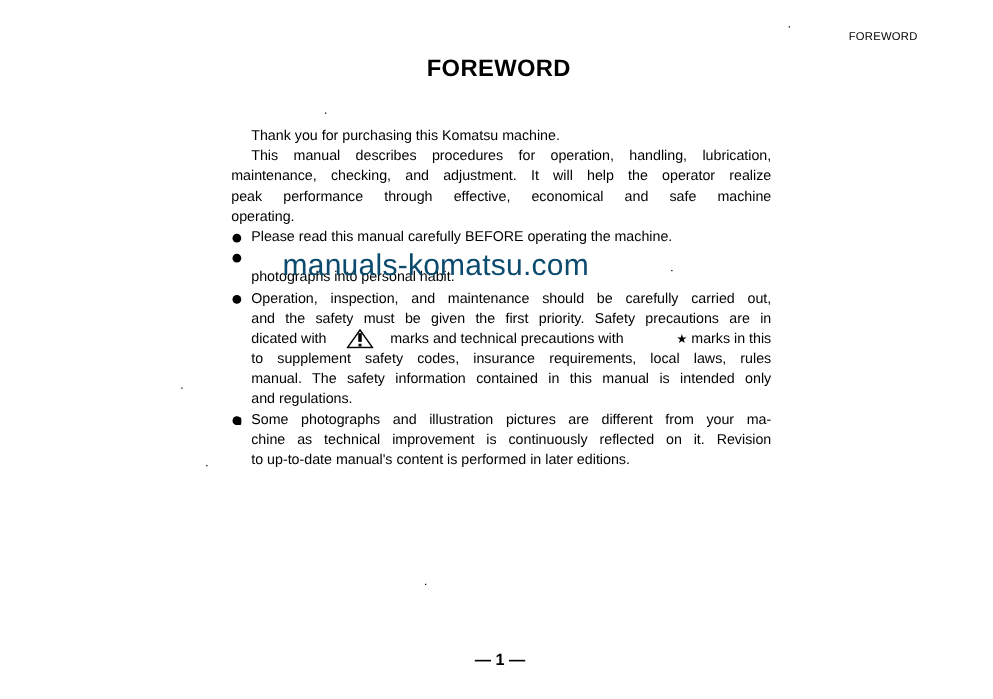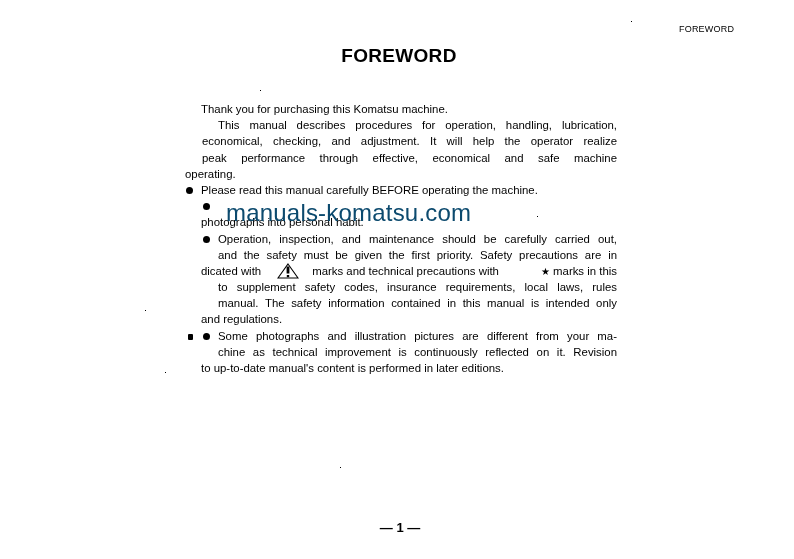--- a/index.html
+++ b/index.html
@@ -1,21 +1,21 @@
 <!DOCTYPE html>
 <html><head>
   <meta charset="utf-8">
   <style>
     html, body { margin: 0; padding: 0; background: #ffffff; }
     body { width: 794px; height: 559px; position: relative; overflow: hidden; color: #000; font-family: "Liberation Sans", "DejaVu Sans", sans-serif; }
     .running-head { position: absolute; left: 679px; top: 24px; font-size: 9px; letter-spacing: 0.2px; }
     .title { position: absolute; left: 0; width: 798px; top: 45px; text-align: center; font-size: 19px; font-weight: bold; letter-spacing: 0.3px; }
     .body { position: absolute; left: 185px; top: 101px; width: 432px; font-size: 11.4px; line-height: 16.2px; }
     .line { display: block; white-space: nowrap; height: 16.2px; }
-    .justify { text-align: justify; text-align-last: justify; white-space: normal; margin-left: 17px; }
+    .justify { text-align: justify; text-align-last: justify; white-space: normal; }
     .indent { padding-left: 16px; }
     .bullet-line { position: relative; padding-left: 16px; }
     .bullet { position: absolute; left: 1px; top: 5px; width: 7px; height: 7px; border-radius: 50%; background: #000; }
     .warn-icon { display: inline-block; width: 22px; height: 16px; vertical-align: -3px; margin: 0 3px 0 6px; }
     .star { font-size: 10px; }
     .watermark { position: absolute; left: 226px; top: 199px; font-size: 24px; color: #0c4a6e; letter-spacing: 0.2px; pointer-events: none; }
     .page-number { position: absolute; left: 0; width: 800px; top: 520px; text-align: center; font-size: 13px; font-weight: bold; }
     .speck { position: absolute; width: 1px; height: 1px; background: #000; }
     .speck.big { width: 5px; height: 6px; border-radius: 1px; }
   </style>
@@ -23,21 +23,21 @@
 <body>
 
 <div>
   <div class="running-head">FOREWORD</div>
 
   <div class="title">FOREWORD</div>
 
   <div class="body">
     <span class="line indent">Thank you for purchasing this Komatsu machine.</span>
     <span class="line justify indent">This manual describes procedures for operation, handling, lubrication,</span>
-    <span class="line justify">economical, checking, and adjustment. It will help the operator realize</span>
+    <span class="line justify">maintenance, checking, and adjustment. It will help the operator realize</span>
     <span class="line justify">peak performance through effective, economical and safe machine</span>
     <span class="line">operating.</span>
 
     <span class="line bullet-line">
       <span class="bullet"></span>
       <span>Please read this manual carefully BEFORE operating the machine.</span>
     </span>
 
     <span class="line bullet-line justify">
       <span class="bullet"></span>

